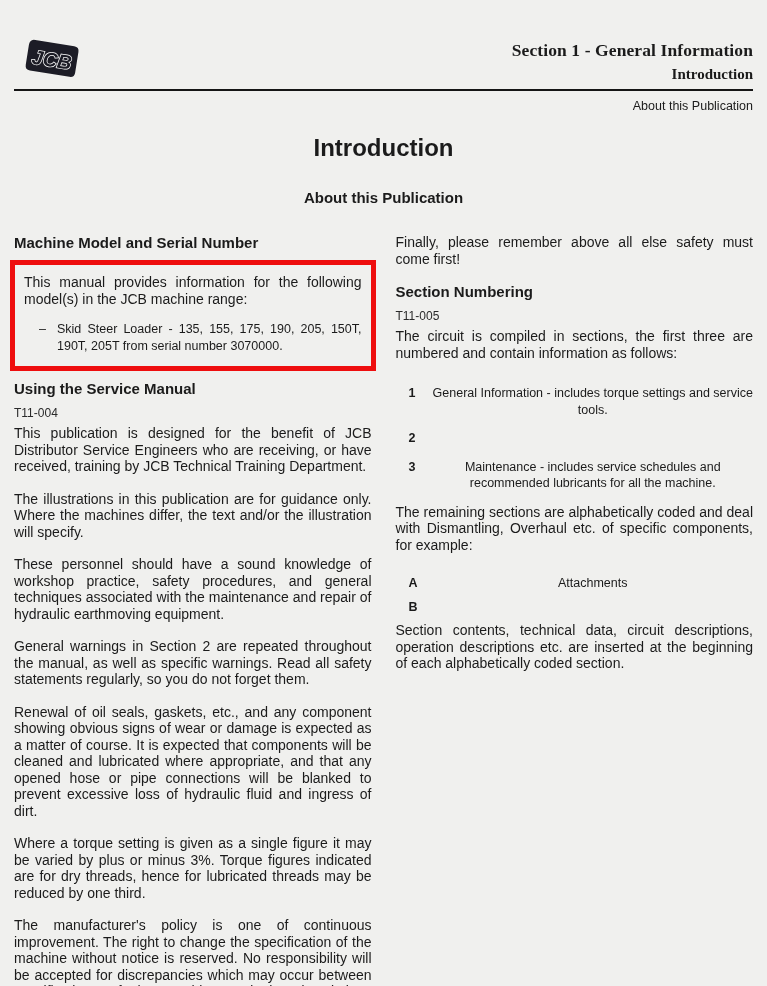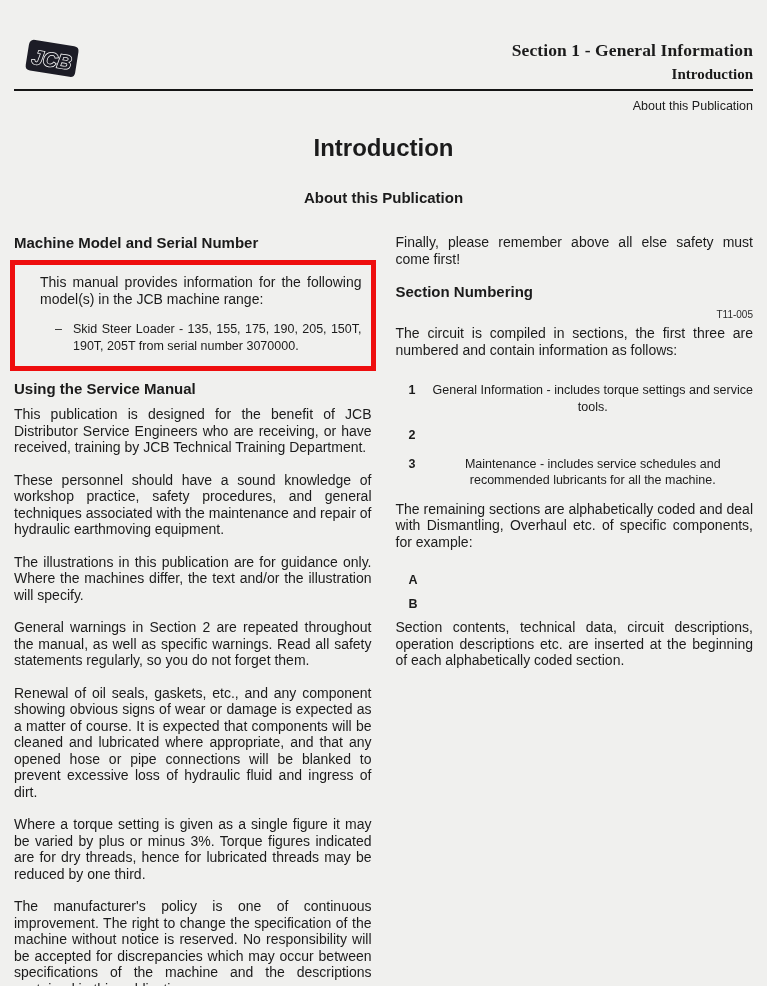--- a/index.html
+++ b/index.html
@@ -27,26 +27,26 @@
   .header-rule{border-bottom:2.5px solid #151515;margin-top:5px;}
   .breadcrumb{text-align:right;font-size:12.5px;margin-top:8px;}
   
   .page-title{text-align:center;font-size:24px;font-weight:bold;margin:21px 0 0 0;}
   .page-subtitle{text-align:center;font-size:15px;font-weight:bold;margin:27px 0 0 0;}
   
   .columns{display:flex;gap:24px;margin-top:28px;}
   .col{flex:1;min-width:0;}
   h3.sec-heading{font-size:15px;font-weight:bold;margin:0 0 9px 0;}
   p.body{font-size:14px;line-height:16.5px;text-align:justify;margin:0 0 16px 0;}
-  .ref-code{font-size:10px;text-align:right;margin:0 0 5px 0;color:#2a2a2a;}
+  .ref-code{font-size:12px;text-align:left;margin:0 0 5px 0;color:#2a2a2a;}
   
   .highlight-box{
     border:5px solid var(--highlight-red);
     margin:0 -4px 9px -4px;
-    padding:9px 9px 10px 25px;
+    padding:9px 9px 10px 9px;
   }
   .highlight-box p.body{margin-bottom:14px;}
   .dash-item{display:flex;font-size:12.5px;line-height:16.5px;padding-left:15px;margin-bottom:2px;}
   .dash-item .dash{flex:none;width:18px;}
   .dash-item .dash-text{flex:1;text-align:justify;}
   
   .key-list{margin:24px 0 8px 0;}
   .key-item{display:flex;font-size:12.5px;line-height:16.5px;margin:0 0 12px 0;}
   .key-item .key{flex:none;width:37px;padding-left:13px;font-weight:bold;box-sizing:border-box;}
   .key-item .key-text{flex:1;text-align:center;}
@@ -86,24 +86,25 @@
 
       <div class="highlight-box">
         <p class="body">This manual provides information for the following model(s) in the JCB machine range:</p>
         <div class="dash-item">
           <span class="dash">–</span>
           <span class="dash-text">Skid Steer Loader - 135, 155, 175, 190, 205, 150T, 190T, 205T from serial number 3070000.</span>
         </div>
       </div>
 
       <h3 class="sec-heading">Using the Service Manual</h3>
+      <div class="ref-code">T11-004</div>
 
       <p class="body">This publication is designed for the benefit of JCB Distributor Service Engineers who are receiving, or have received, training by JCB Technical Training Department.</p>
+      <p class="body">The illustrations in this publication are for guidance only. Where the machines differ, the text and/or the illustration will specify.</p>
       <p class="body">These personnel should have a sound knowledge of workshop practice, safety procedures, and general techniques associated with the maintenance and repair of hydraulic earthmoving equipment.</p>
-      <p class="body">The illustrations in this publication are for guidance only. Where the machines differ, the text and/or the illustration will specify.</p>
       <p class="body">General warnings in Section 2 are repeated throughout the manual, as well as specific warnings. Read all safety statements regularly, so you do not forget them.</p>
       <p class="body">Renewal of oil seals, gaskets, etc., and any component showing obvious signs of wear or damage is expected as a matter of course. It is expected that components will be cleaned and lubricated where appropriate, and that any opened hose or pipe connections will be blanked to prevent excessive loss of hydraulic fluid and ingress of dirt.</p>
       <p class="body">Where a torque setting is given as a single figure it may be varied by plus or minus 3%. Torque figures indicated are for dry threads, hence for lubricated threads may be reduced by one third.</p>
       <p class="body">The manufacturer's policy is one of continuous improvement. The right to change the specification of the machine without notice is reserved. No responsibility will be accepted for discrepancies which may occur between specifications of the machine and the descriptions contained in this publication.</p>
     </div>
 
     <div class="col">
       <p class="body">Finally, please remember above all else safety must come first!</p>
 
       <h3 class="sec-heading mt-sm">Section Numbering</h3>
@@ -123,20 +124,21 @@
           <span class="key">3</span>
           <span class="key-text">Maintenance - includes service schedules and recommended lubricants for all the machine.</span>
         </div>
       </div>
 
       <p class="body">The remaining sections are alphabetically coded and deal with Dismantling, Overhaul etc. of specific components, for example:</p>
 
       <div class="key-list alpha-list">
         <div class="key-item">
           <span class="key">A</span>
+          <span class="key-text">Attachments</span>
         </div>
         <div class="key-item">
           <span class="key">B</span>
         </div>
       </div>
 
       <p class="body">Section contents, technical data, circuit descriptions, operation descriptions etc. are inserted at the beginning of each alphabetically coded section.</p>
     </div>
   </div>
 </div>

